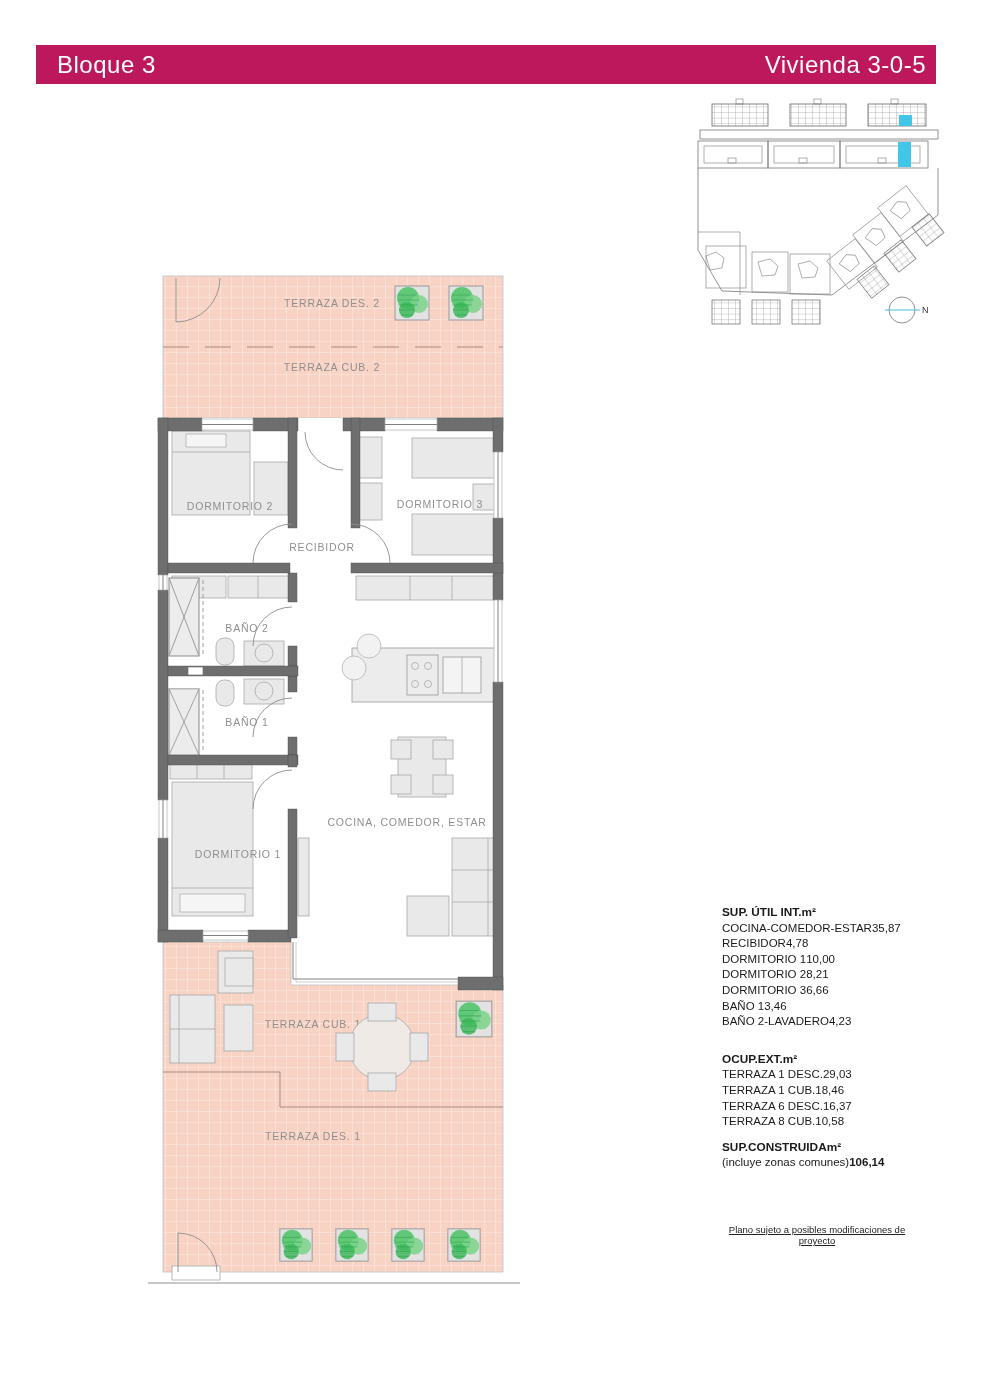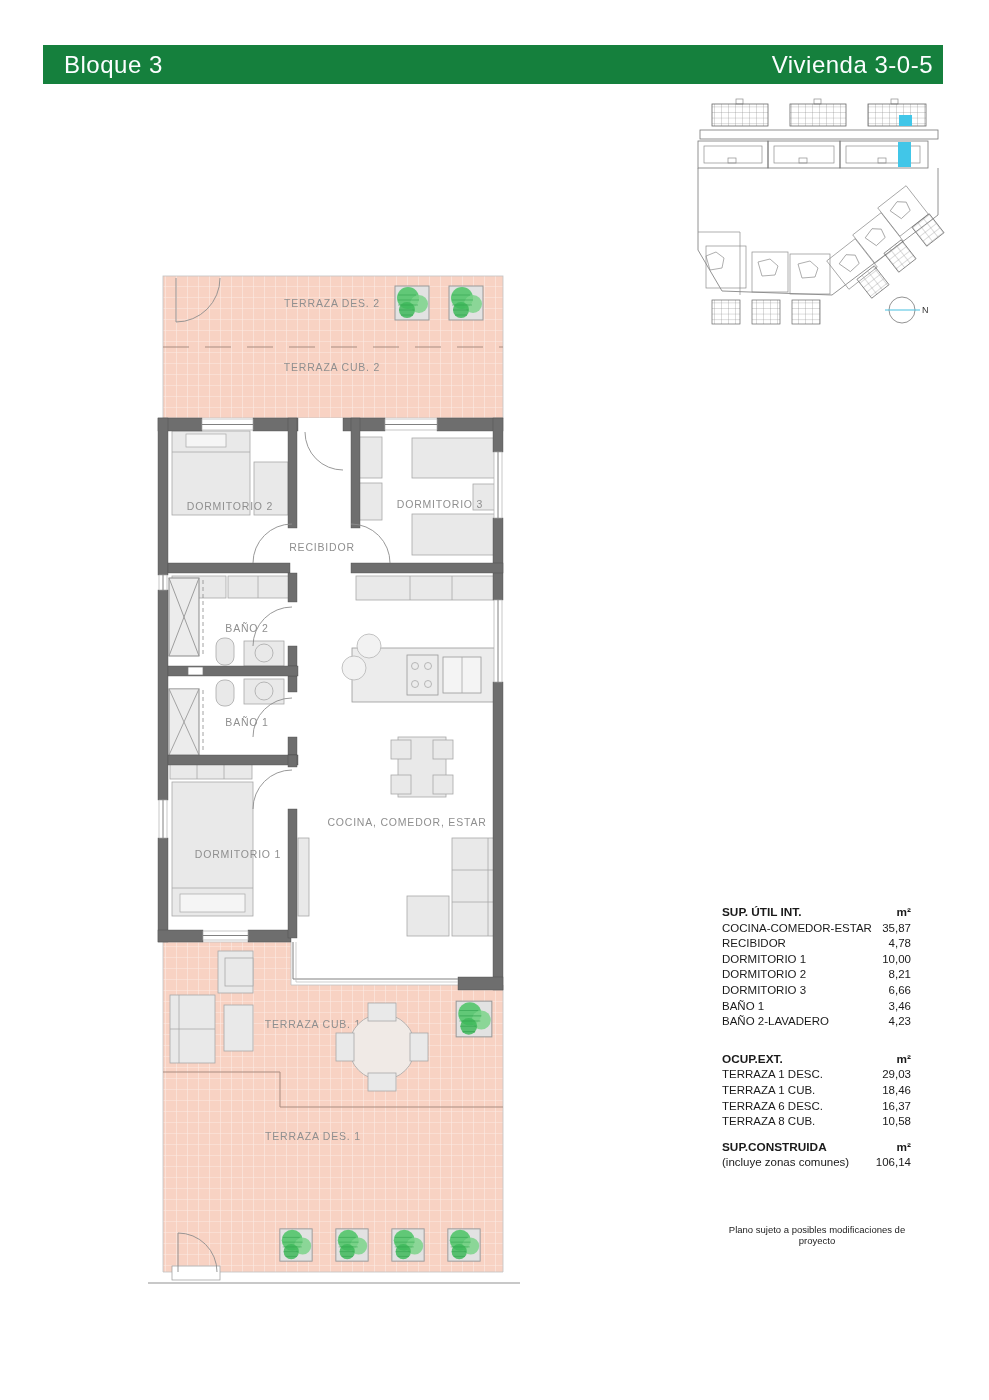--- a/index.html
+++ b/index.html
@@ -1,36 +1,36 @@
 <!DOCTYPE html>
 <html><head>
 <meta charset="utf-8">
 <style>
   html,body{margin:0;padding:0;}
   body{width:989px;height:1400px;position:relative;background:#ffffff;
        font-family:"Liberation Sans",sans-serif;overflow:hidden;}
   .page{position:absolute;inset:0;background:#fff;}
 
   
-  .header-bar{position:absolute;left:43px;top:45px;width:900px;height:39px;
-    background:#15803d;display:flex;align-items:center;justify-content:space-between;
+  .header-bar{position:absolute;left:36px;top:45px;width:900px;height:39px;
+    background:#be185d;display:flex;align-items:center;justify-content:space-between;
     padding:0 10px 0 21px;box-sizing:border-box;}
   .header-bar .htxt{color:#fbfeff;font-size:24px;letter-spacing:.5px;}
 
   
   .areas-table{position:absolute;left:722px;top:905px;width:189px;color:#1a1a1a;}
   .areas-table .sec{margin:0;}
   .areas-table .sec.s2{margin-top:22px;}
   .areas-table .sec.s3{margin-top:10px;}
-  .areas-table .row{display:flex;justify-content:space-between;line-height:15.6px;
+  .areas-table .row{display:flex;justify-content:flex-start;line-height:15.6px;
     font-size:11.5px;white-space:nowrap;}
   .areas-table .head{font-weight:bold;font-size:11.8px;}
-  .areas-table .s3 .val{font-weight:normal;}
+  .areas-table .s3 .val{font-weight:bold;}
   .footnote{position:absolute;left:712px;top:1224px;width:210px;text-align:center;
-    font-size:9.5px;color:#222;}
+    font-size:9.5px;color:#222;text-decoration:underline;}
 
   
   svg{position:absolute;}
   .room-label{font-family:"Liberation Sans",sans-serif;font-size:10.5px;fill:#8f8f8f;
     letter-spacing:.8px;text-anchor:middle;}
   .n-label{font-family:"Liberation Sans",sans-serif;font-size:9px;fill:#333;}
   .furn{fill:#e9e9e9;stroke:#a8a8a8;stroke-width:.8;}
   .furnl{stroke:#a8a8a8;stroke-width:.8;fill:none;}
   .wall{fill:#6e6e6e;stroke:#4c4c4c;stroke-width:.4;}
   .win{fill:#ffffff;stroke:#b0b0b0;stroke-width:.7;}

